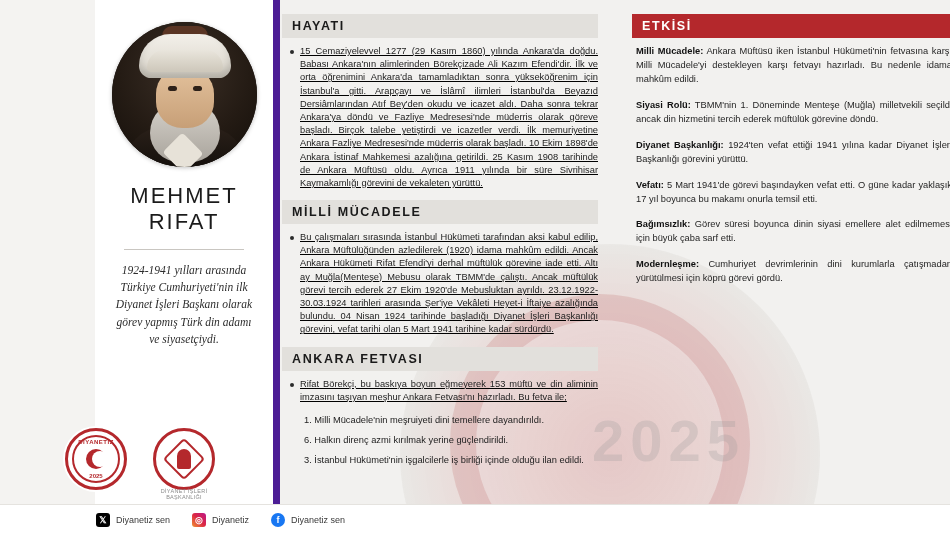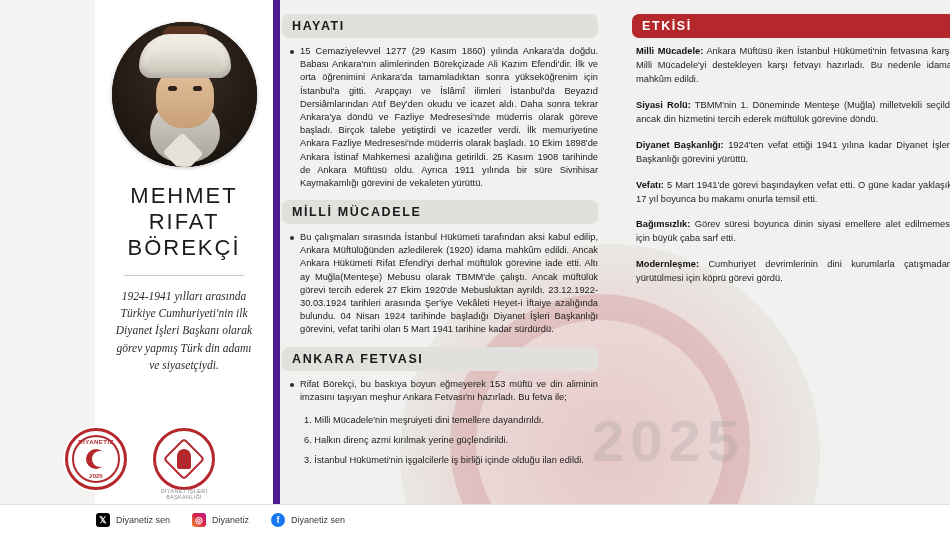--- a/index.html
+++ b/index.html
@@ -198,29 +198,28 @@
   .col-right { left: 632px; width: 330px; }
 
   .section-head {
     background: #e2e0dc;
     color: #1a1a1a;
     font-size: 12.5px;
     font-weight: bold;
     letter-spacing: 1.6px;
     padding: 5px 10px;
     margin-bottom: 7px;
-    border-radius: 7px;
   }
   .section-head.red {
     background: #b4282c;
     color: #ffffff;
   }
   .col-mid .section-head { margin-left: 4px; }
 
-  ul.bullets { list-style: none; margin: 0 0 10px 10px; }
+  ul.bullets { list-style: none; margin: 0 0 10px 10px; text-decoration: underline; }
   ul.bullets li {
     position: relative;
     padding-left: 12px;
     margin-bottom: 6px;
     font-size: 9.3px;
     line-height: 1.42;
     color: #222;
     text-align: justify;
   }
   ul.bullets li:before {
@@ -298,21 +297,20 @@
         <div class="p-eyes">
             <span></span>
             <span></span>
           </div>
         <div class="p-fez"></div>
         <div class="p-turban"></div>
         <div class="p-collar"></div>
       </div>
       <div class="name">
         <span>MEHMET RIFAT</span>
-        <span class="l2">BÖREKÇİ</span>
       </div>
       <div class="name-rule"></div>
       <div class="subtitle">1924-1941 yılları arasında Türkiye Cumhuriyeti'nin ilk Diyanet İşleri Başkanı olarak görev yapmış Türk din adamı ve siyasetçiydi.</div>
     </div>
   </div>
 
   <div class="col col-mid">
 
     <div class="section-head">HAYATI</div>
     <ul class="bullets">

